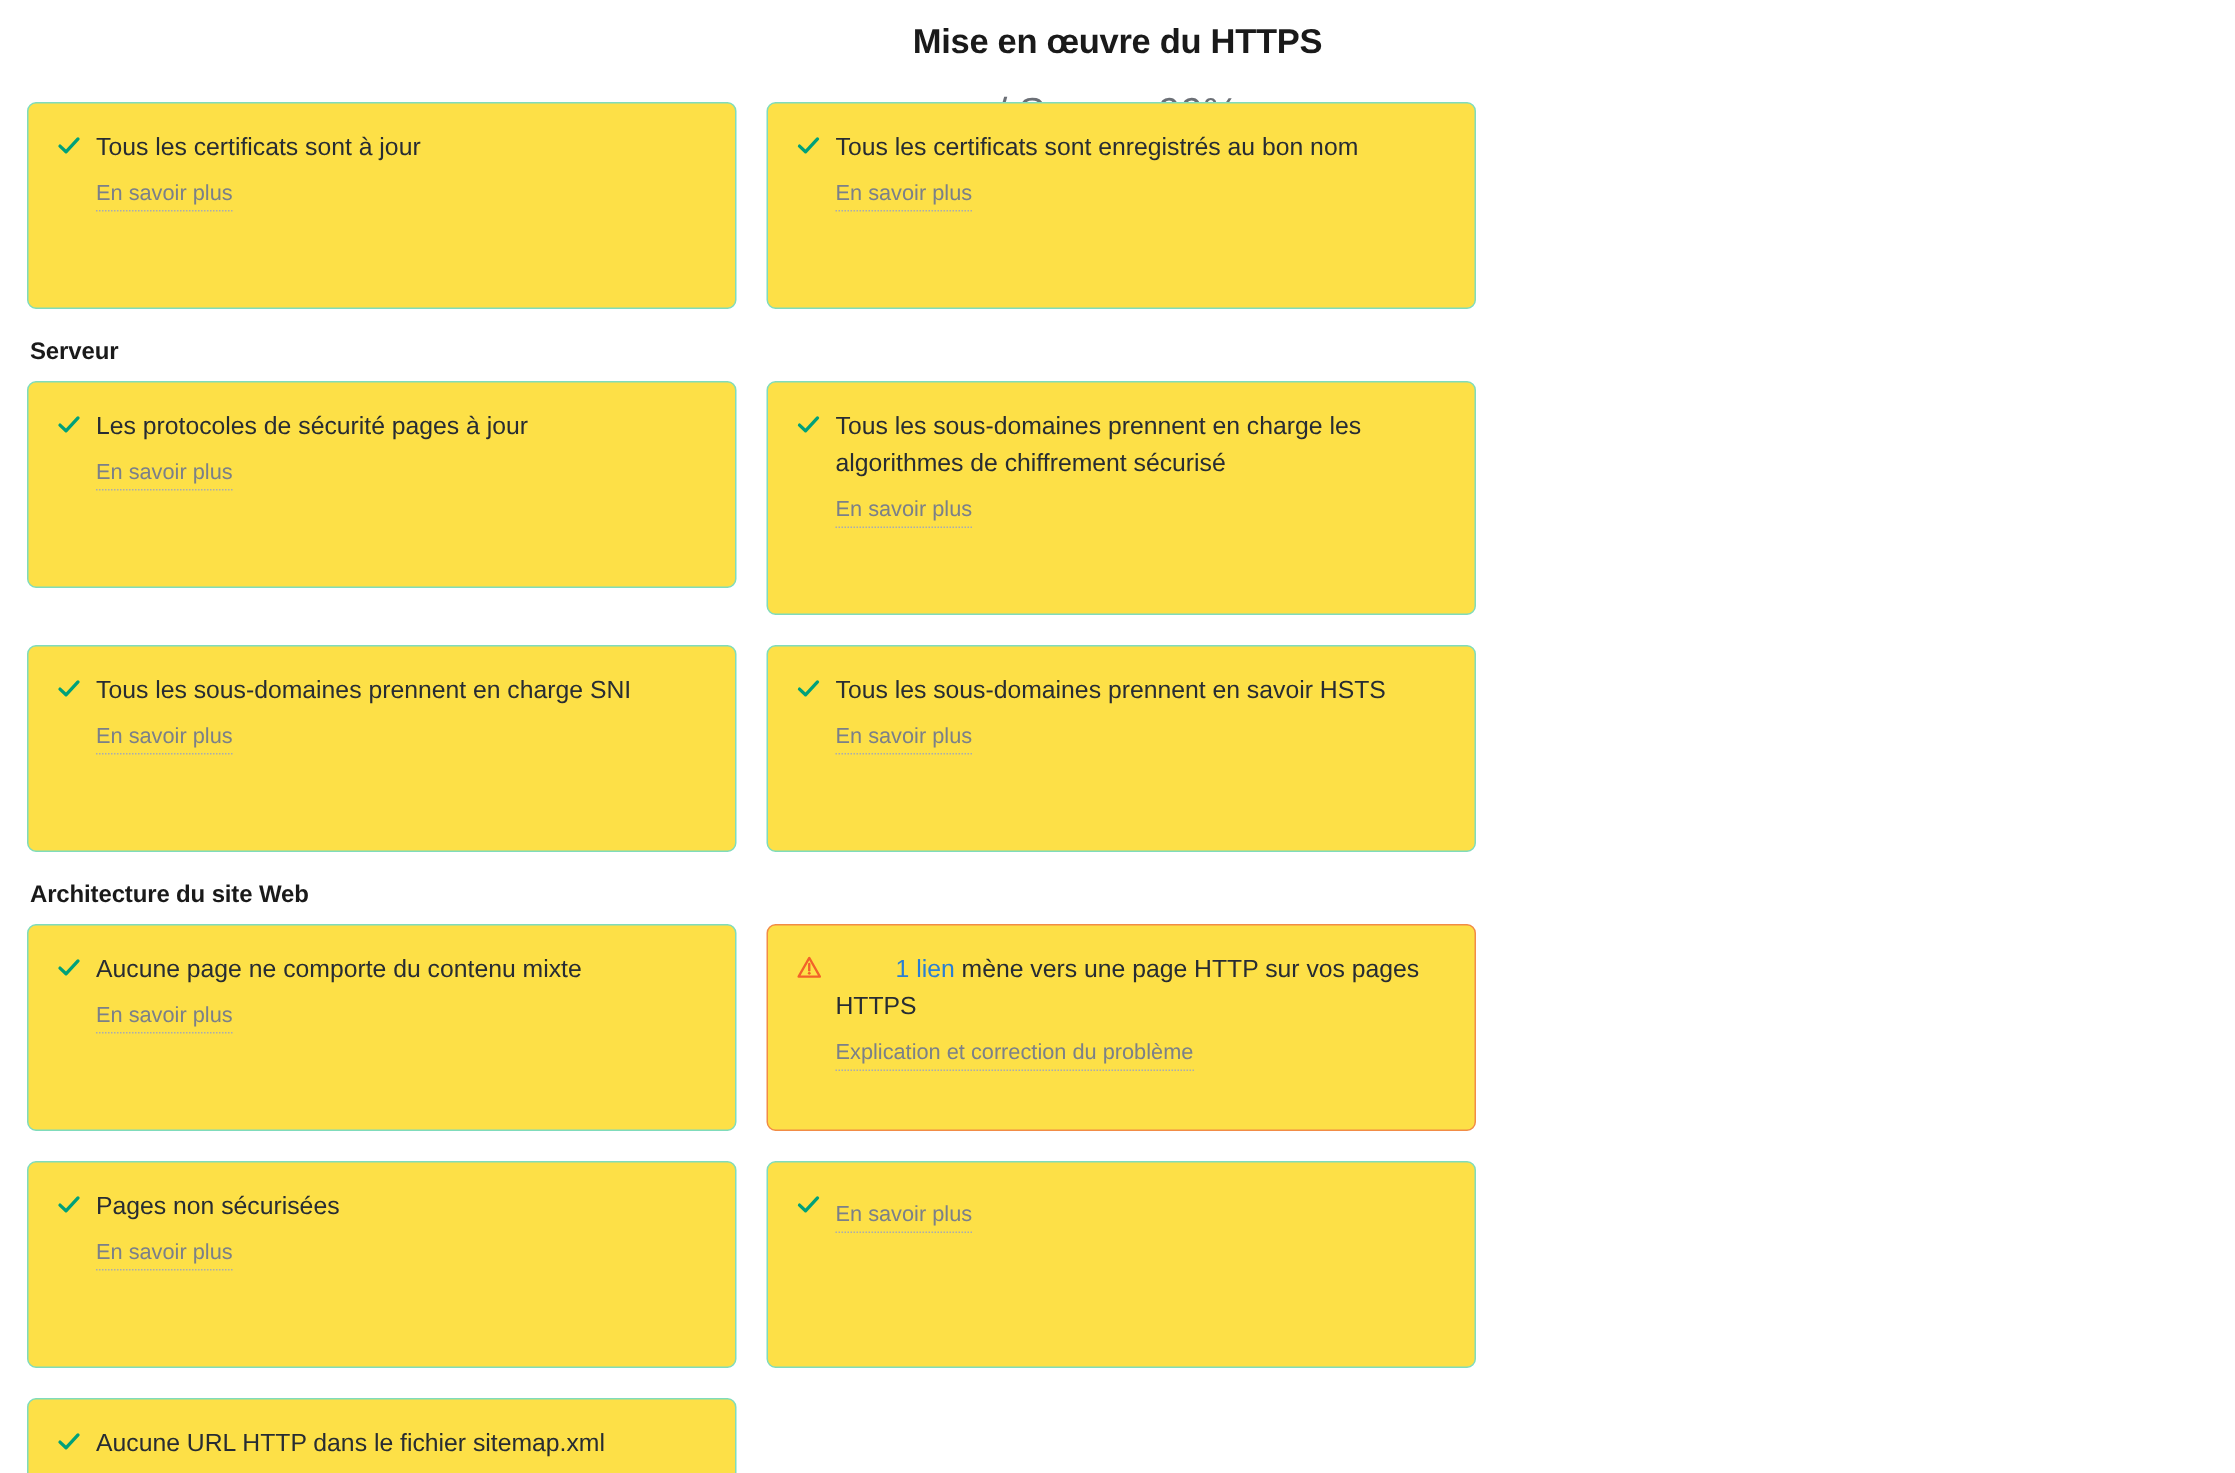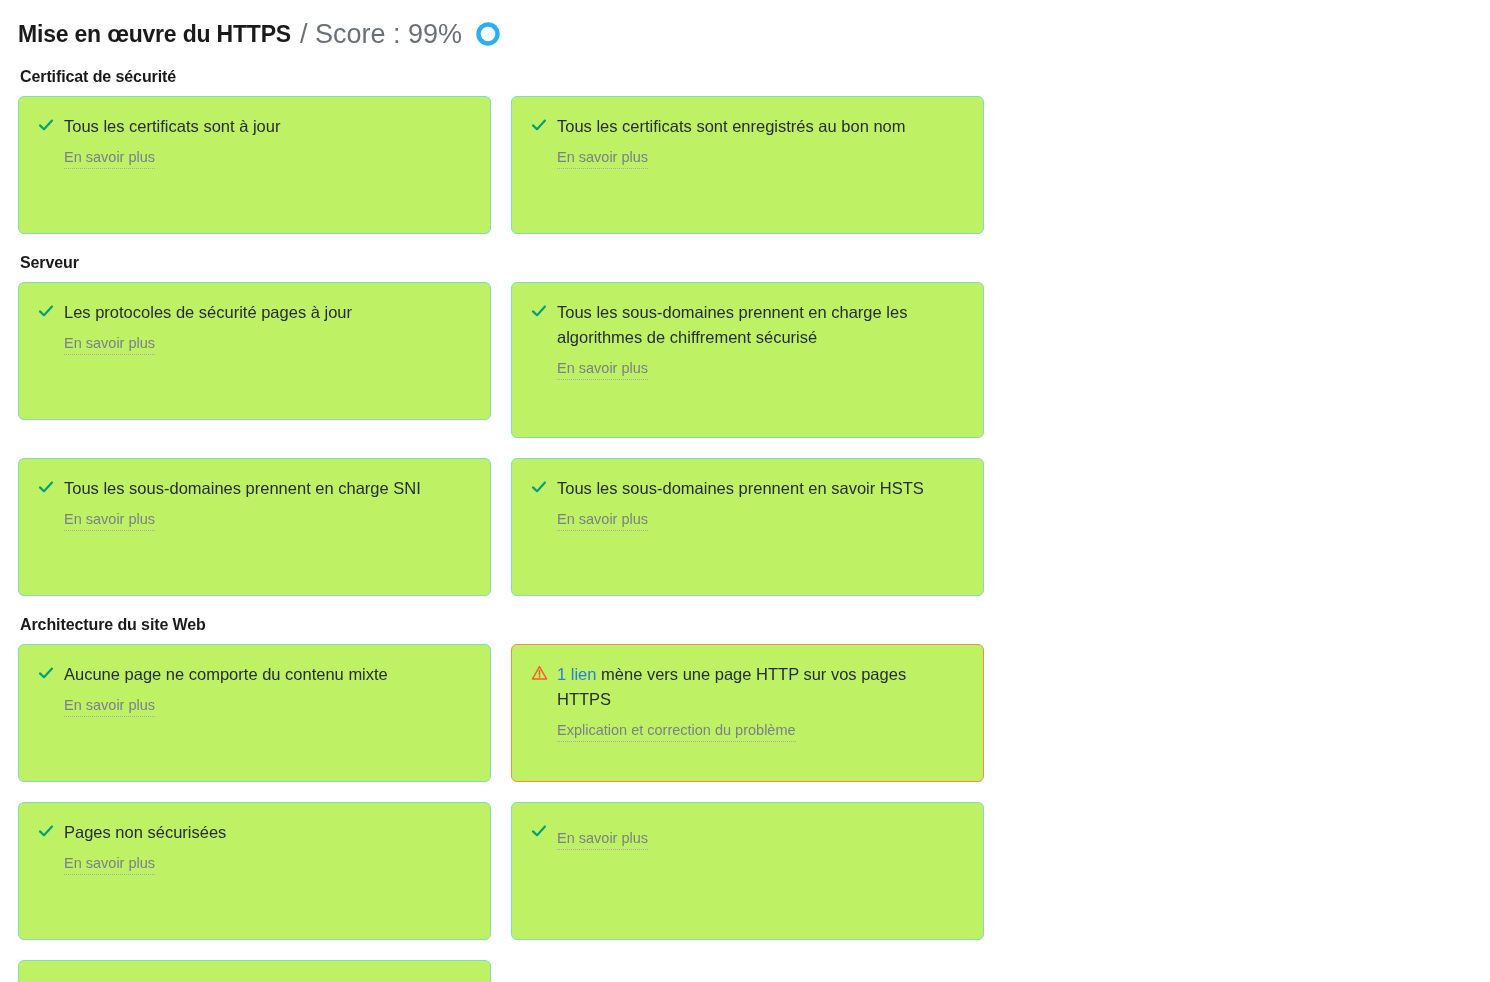--- a/index.html
+++ b/index.html
@@ -18,23 +18,24 @@
   }
 
   .page {
     padding: 14px 18px 0 18px;
   }
 
   
   .report-header {
     display: flex;
     align-items: center;
-    gap: 9px;
+    gap: 19px;
     height: 40px;
     margin-bottom: 14px;
+    flex-direction: column;
   }
   .report-title {
     font-size: 23px;
     font-weight: 700;
     color: #1a1a1a;
     letter-spacing: -0.2px;
     white-space: nowrap;
   }
   .score-label {
     font-size: 27px;
@@ -67,21 +68,21 @@
     gap: 20px 20px;
     align-items: flex-start;
   }
 
   
   .card {
     width: 473px;
     min-height: 138px;
     border: 1px solid #7fdcbc;
     border-radius: 6px;
-    background: #bef264;
+    background: #fde047;
     padding: 17px 20px 16px 18px;
     display: flex;
     gap: 9px;
     align-items: flex-start;
   }
   .card.tall { min-height: 156px; }
   .card.warn {
     border-color: #f28c46;
   }
 
@@ -101,20 +102,21 @@
   .card-text {
     font-size: 16.5px;
     line-height: 1.52;
     color: #272c33;
     margin: 0;
     font-weight: 400;
   }
   .card-text .inline-link {
     color: #2a7fd4;
     cursor: pointer;
+    margin-left: 40px;
   }
   .card-link {
     display: inline-block;
     margin-top: 8px;
     font-size: 14.5px;
     line-height: 1.4;
     color: #7b8089;
     text-decoration: none;
     border-bottom: 1px dotted #a7abb2;
     padding-bottom: 1px;
@@ -131,21 +133,20 @@
     <span class="score-label">/ Score : 99%</span>
     <span class="score-ring">
       <svg width="26" height="26" viewBox="0 0 26 26" aria-hidden="true">
         <circle cx="13" cy="13" r="9.5" fill="none" stroke="#2ab0f0" stroke-width="4.4" stroke-linecap="round" stroke-dasharray="59.1 59.7" transform="rotate(-86 13 13)"></circle>
       </svg>
     </span>
   </div>
 
   <div id="sections-root">
       <div class="section">
-        <div class="section-title">Certificat de sécurité</div>
         <div class="card-grid">
           <div class="card">
             <span class="card-icon">
               <svg width="16" height="16" viewBox="0 0 16 16">
                 <path d="M2 8.4 L6 12.2 L14 3.6" fill="none" stroke="#00a17a" stroke-width="2.2" stroke-linecap="round" stroke-linejoin="round"></path>
               </svg>
             </span>
             <div class="card-body"><p class="card-text">Tous les certificats sont à jour</p><a class="card-link">En savoir plus</a></div>
           </div>
           <div class="card">

